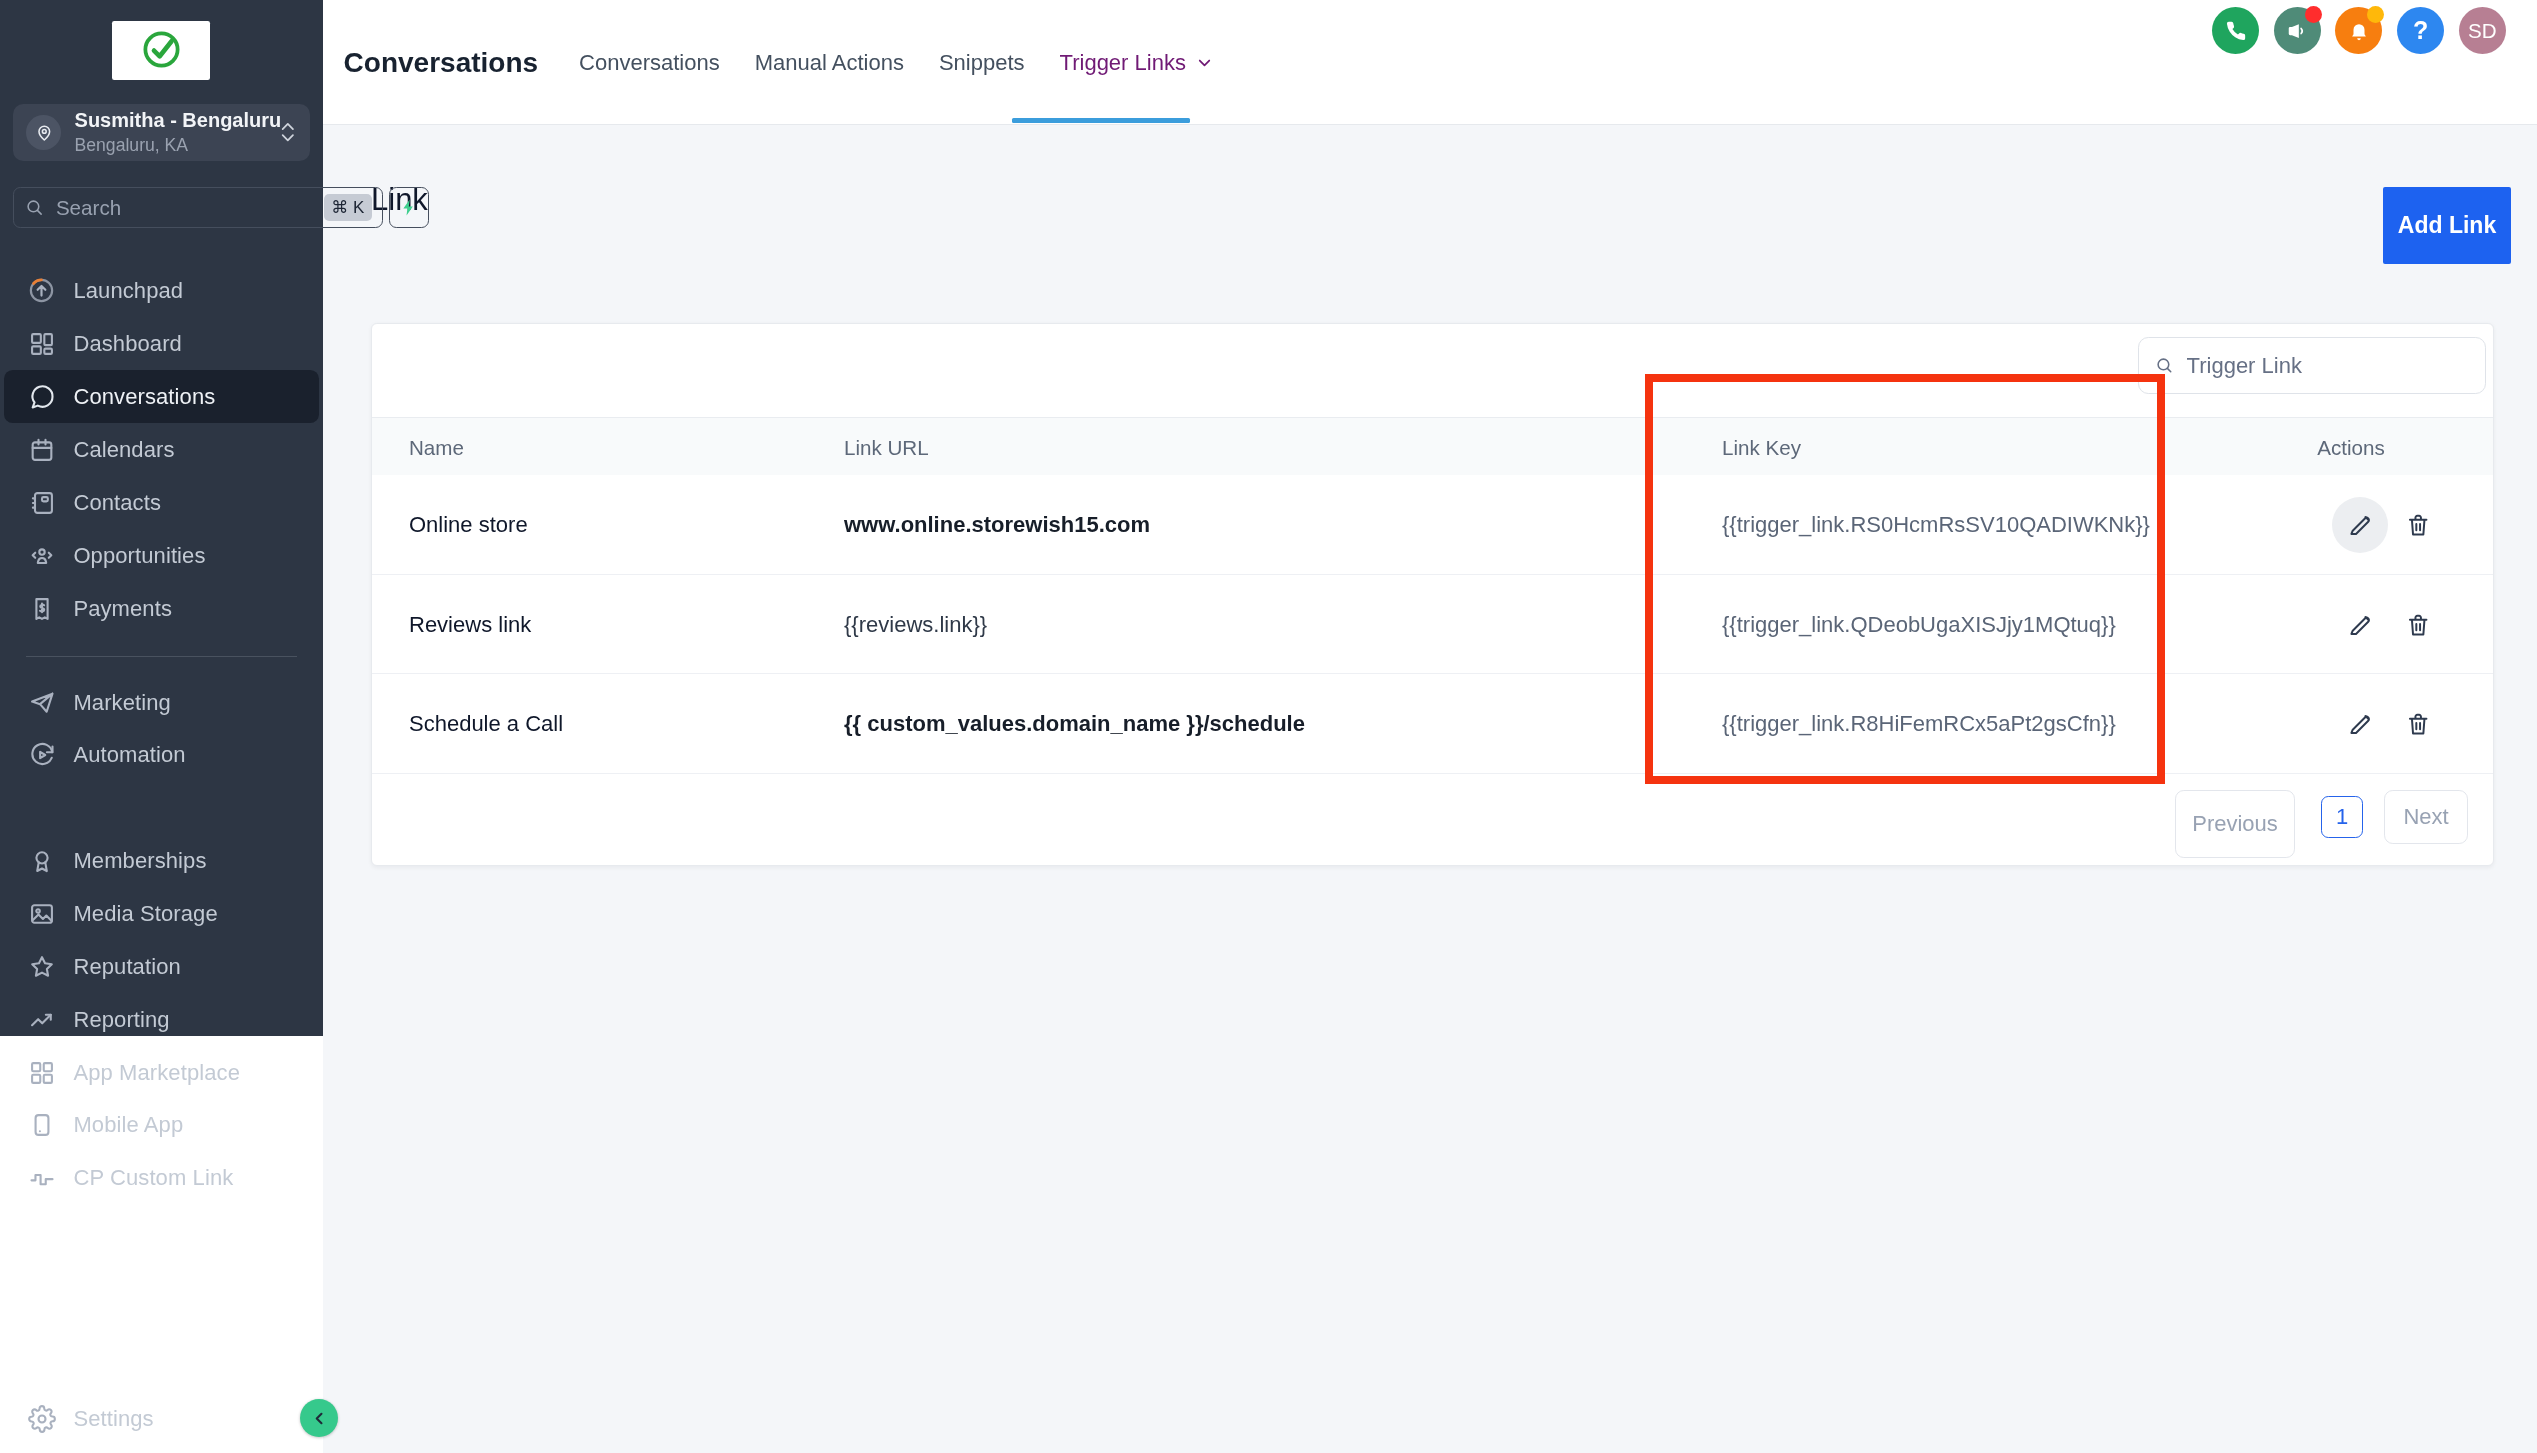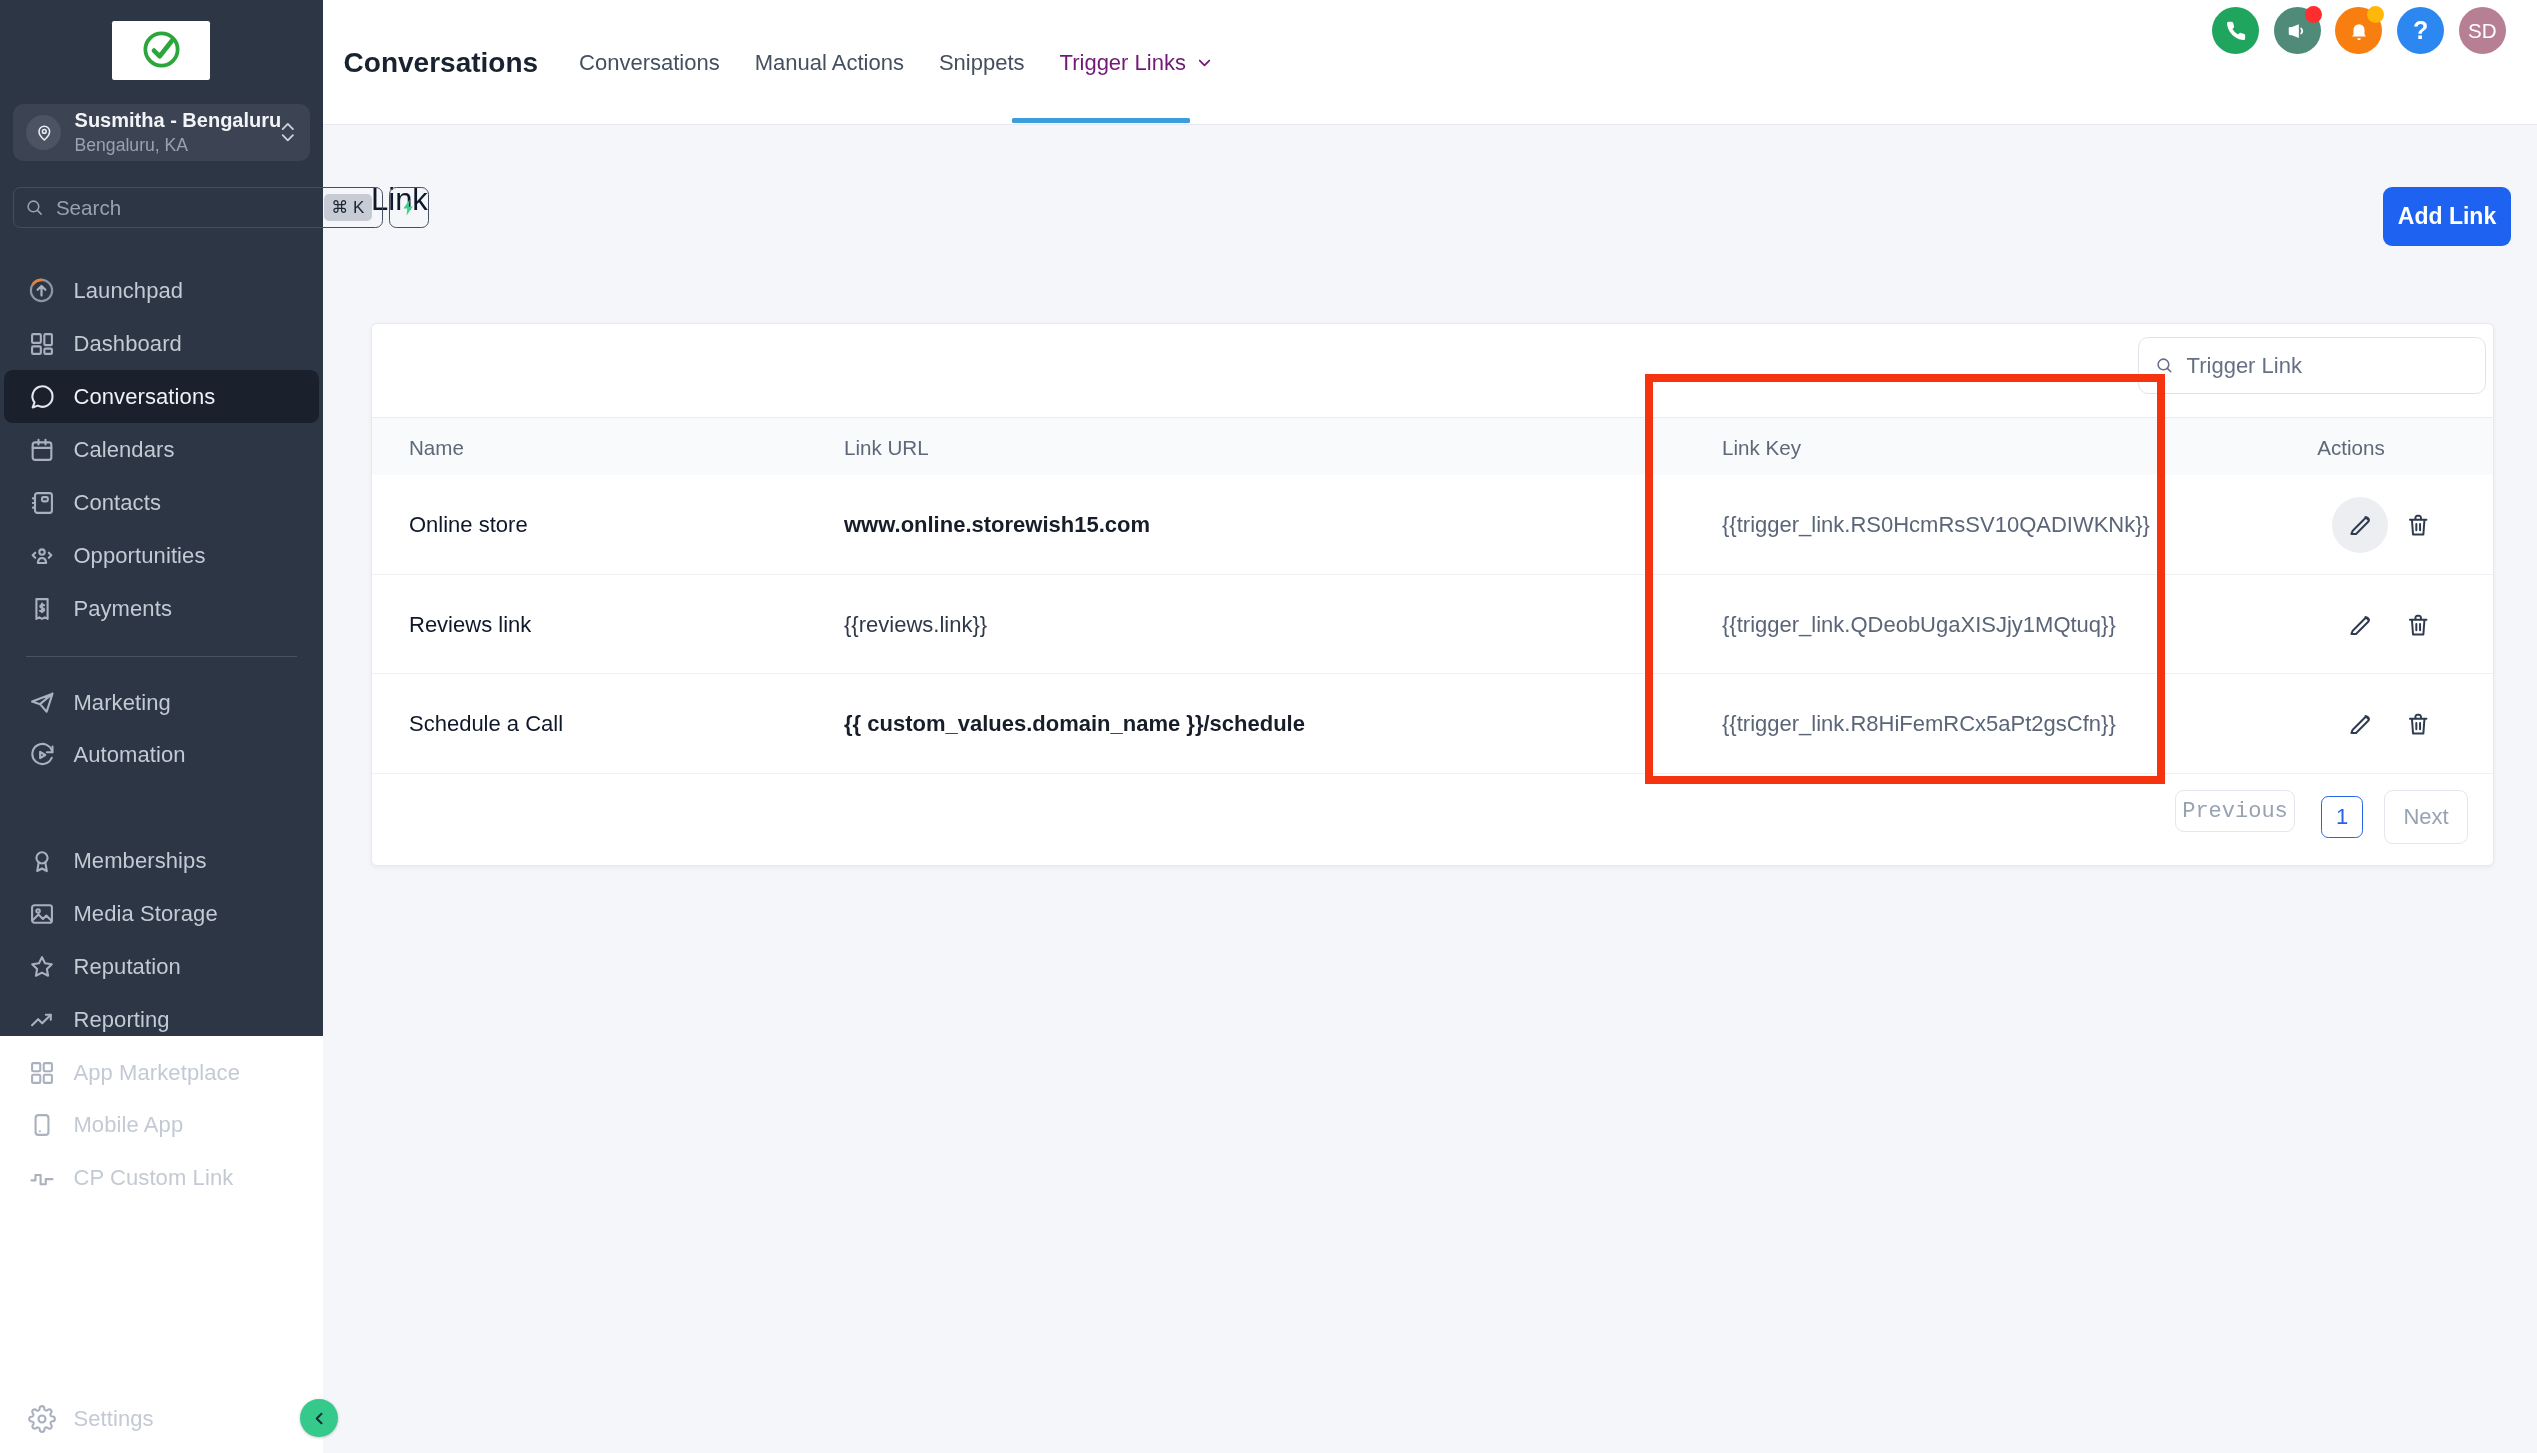--- a/index.html
+++ b/index.html
@@ -53,22 +53,22 @@
   .tab{font-size:22px;color:#44505f;font-weight:500;cursor:pointer;display:flex;align-items:center;gap:8.8px;}
   .tab.active{color:#701a75;justify-content:flex-end;}
   .tab-underline{position:absolute;left:689px;top:118px;width:178px;height:5.1px;background:#3b9ddc;border-radius:1.5px;}
   .top-icons{position:absolute;top:7.3px;left:1889px;display:flex;gap:14.7px;}
   .circ{width:47px;height:47px;border-radius:50%;display:flex;align-items:center;justify-content:center;
     color:#ffffff;position:relative;cursor:pointer;flex:none;}
   .badge{position:absolute;width:17px;height:17px;border-radius:50%;top:-1.5px;right:-1.5px;}
 
   .page-title{position:absolute;left:48px;top:182px;font-size:31px;font-weight:500;color:#0f172a;}
   .page-desc{position:absolute;left:48px;top:266px;font-size:21px;color:#5f6b7d;white-space:nowrap;}
-  .add-btn{position:absolute;left:2060px;top:187px;width:128px;height:59px;background:#1d62f0;
-    border:none;border-radius:9px;color:#ffffff;font-size:23px;font-weight:600;cursor:pointer;
+  .add-btn{position:absolute;left:2060px;top:187px;width:128px;height:77px;background:#1d62f0;
+    border:none;border-radius:2px;color:#ffffff;font-size:23px;font-weight:600;cursor:pointer;
     font-family:"Liberation Sans",sans-serif;}
 
   
   .card{position:absolute;left:48px;top:323px;width:2123px;height:543px;background:#ffffff;
     border:1.5px solid #e7eaee;border-radius:5.9px;box-shadow:0 1.5px 4.4px rgba(16,24,40,.05);}
   .tl-search{position:absolute;left:1766px;top:13.2px;width:348px;height:57px;border:1.5px solid #dfe3e9;
     border-radius:10.3px;display:flex;align-items:center;padding:0 14.7px;color:#667085;background:#fff;}
   .tl-search input{flex:1;border:none;outline:none;font-size:22px;color:#344054;margin-left:10.3px;
     min-width:0;font-family:"Liberation Sans",sans-serif;}
   .tl-search input::placeholder{color:#667085;}
@@ -473,20 +473,20 @@
       </button>
       <button class="act-btn" style="left:2018px;">
         <span style="display:flex;">
           <svg width="26.4" height="26.4" viewBox="0 0 24 24">
               <path d="M4.5 7h15M9.5 7V5.2A1.7 1.7 0 0 1 11.2 3.5h1.6A1.7 1.7 0 0 1 14.5 5.2V7M6.3 7l1 13.5h9.4l1-13.5M10.3 11v5.5M13.7 11v5.5"></path>
             </svg>
         </span>
       </button>
     </div>
 
-    <button class="pg-btn" style="left:1803px;top:466px;width:120px;height:42px;font-family:Liberation Mono, monospace;">Previous</button>
+    <button class="pg-btn" style="left:1803px;top:466px;width:120px;height:68px;">Previous</button>
     <button class="pg-page" style="left:1949px;top:472px;width:42px;height:42px;">1</button>
     <button class="pg-btn" style="left:2012px;top:466px;width:84px;height:54px;">Next</button>
   </div>
 </div>
 
 <div class="red-box"></div>
 
 
 </body></html>

